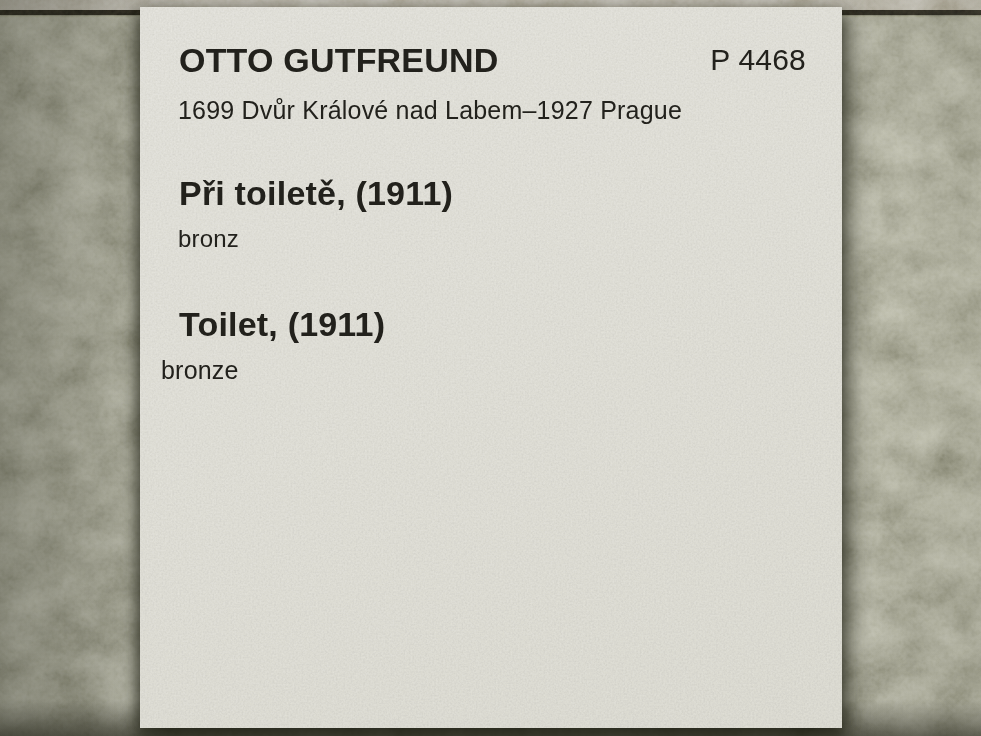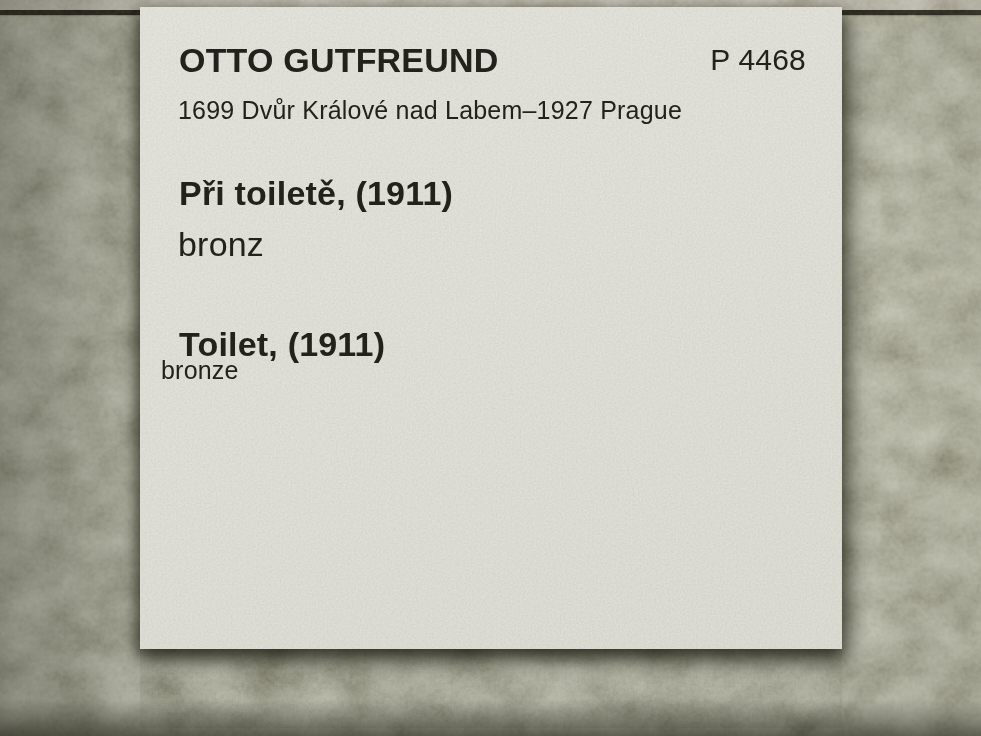--- a/index.html
+++ b/index.html
@@ -33,38 +33,38 @@
       radial-gradient(120% 90% at 62% 45%, rgba(255,255,240,.07), rgba(0,0,0,.10));
   }
   svg.tex { position: absolute; pointer-events: none; }
   .wall-tex  { left: 0; top: 0; mix-blend-mode: overlay; opacity: .65; }
   .wall-tex2 { left: 0; top: 0; mix-blend-mode: soft-light; opacity: .5; }
 
   
   .card {
     position: absolute;
     left: 140px; top: 7px;
-    width: 702px; height: 642px;
+    width: 702px; height: 721px;
     background: linear-gradient(160deg, #eae9e3 0%, #e7e6df 45%, #e3e2da 100%);
     box-shadow:
       0 9px 16px 2px rgba(20,21,10,.55),
       11px 8px 20px rgba(20,21,10,.35),
       -4px 4px 10px rgba(20,21,10,.28);
     color: #22211c;
   }
   .card-tex { left: 0; top: 0; mix-blend-mode: multiply; opacity: .45; }
 
   .card .txt { position: absolute; line-height: 1; white-space: nowrap; letter-spacing: .2px; }
 
   .artist    { left: 39px; top: 36px;  font-size: 34px; font-weight: 700; letter-spacing: .6px; }
   .inv       { right: 36px; top: 38px; font-size: 30px; font-weight: 400; text-align: right; letter-spacing: .6px; }
   .dates     { left: 38px; top: 91px;  font-size: 25px; line-height: 27px; }
   .title-cs  { left: 39px; top: 169px; font-size: 34px; font-weight: 700; letter-spacing: .3px; }
-  .detail-cs { left: 38px; top: 220px; font-size: 34px; line-height: 28px; text-align: center; }
-  .title-en  { left: 39px; top: 300px; font-size: 34px; font-weight: 700; letter-spacing: .3px; margin-top: 20px; }
+  .detail-cs { left: 38px; top: 220px; font-size: 24px; line-height: 28px; text-align: center; }
+  .title-en  { left: 39px; top: 300px; font-size: 34px; font-weight: 700; letter-spacing: .3px; }
   .detail-en { left: 21px; top: 351px; font-size: 25px; line-height: 28px; }
 </style>
 </head>
 <body>
 
 <div class="scene">
 
   <div class="wall">
     <div class="wall-upper"></div>
     <div class="wall-groove"></div>

